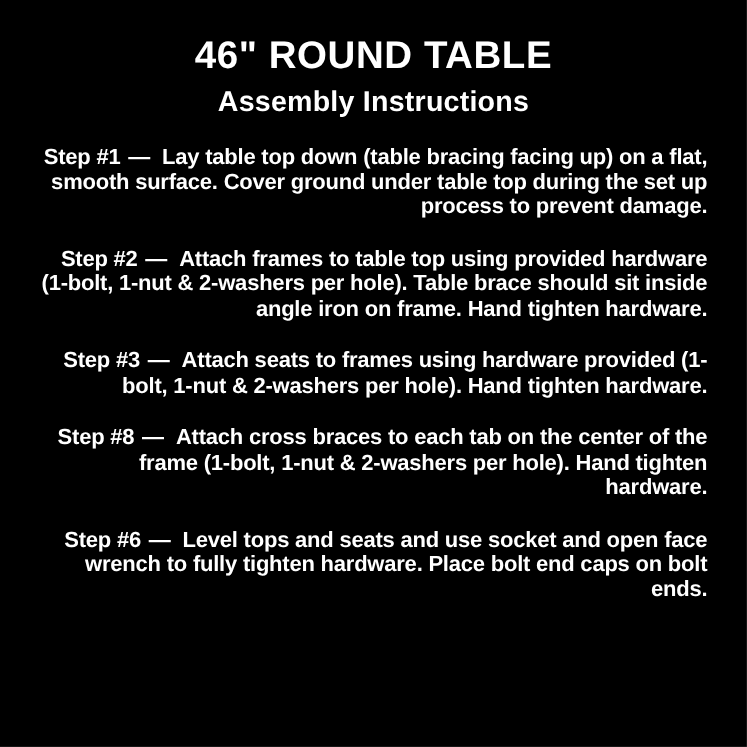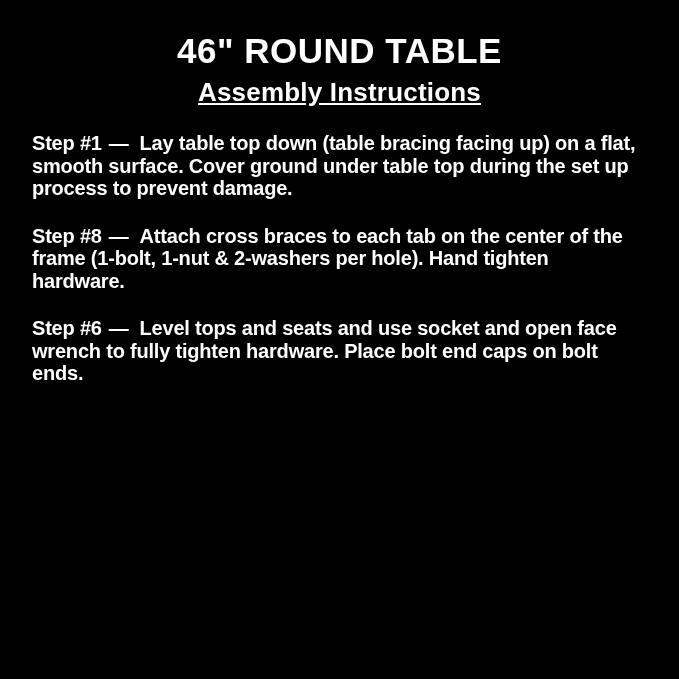--- a/index.html
+++ b/index.html
@@ -25,25 +25,25 @@
     font-size: 35px;
     line-height: 1.05;
     letter-spacing: 0.5px;
     margin: 0;
   }
   .subtitle {
     font-size: 26px;
     line-height: 1.05;
     letter-spacing: 0.2px;
     margin: 9px 0 0 0;
-    text-decoration: underline;
   }
   .content {
     margin-top: 26px;
     padding: 0 36px 0 32px;
+    text-align: right;
   }
   .step {
     font-size: 20px;
     line-height: 22.5px;
     letter-spacing: -0.2px;
     margin: 0 0 25px 0;
   }
   .step-dash {
     display: inline-block;
     margin: 0 11px 0 7px;
@@ -56,21 +56,23 @@
 
   <div class="header">
     <h1 class="title">46" ROUND TABLE</h1>
     <h2 class="subtitle">Assembly Instructions</h2>
   </div>
 
   <div class="content">
 
     <p class="step"><span>Step #1</span><span class="step-dash">—</span><span>Lay table top down (table bracing facing up) on a flat, smooth surface. Cover ground under table top during the set up process to prevent damage.</span></p>
 
+    <p class="step"><span>Step #2</span><span class="step-dash">—</span><span>Attach frames to table top using provided hardware (1-bolt, 1-nut &amp; 2-washers per hole). Table brace should sit inside angle iron on frame. Hand tighten hardware.</span></p>
 
+    <p class="step"><span>Step #3</span><span class="step-dash">—</span><span>Attach seats to frames using hardware provided (1-bolt, 1-nut &amp; 2-washers per hole). Hand tighten hardware.</span></p>
 
     <p class="step"><span>Step #8</span><span class="step-dash">—</span><span>Attach cross braces to each tab on the center of the frame (1-bolt, 1-nut &amp; 2-washers per hole). Hand tighten hardware.</span></p>
 
 
     <p class="step"><span>Step #6</span><span class="step-dash">—</span><span>Level tops and seats and use socket and open face wrench to fully tighten hardware. Place bolt end caps on bolt ends.</span></p>
 
   </div>
 
 </div>
 

